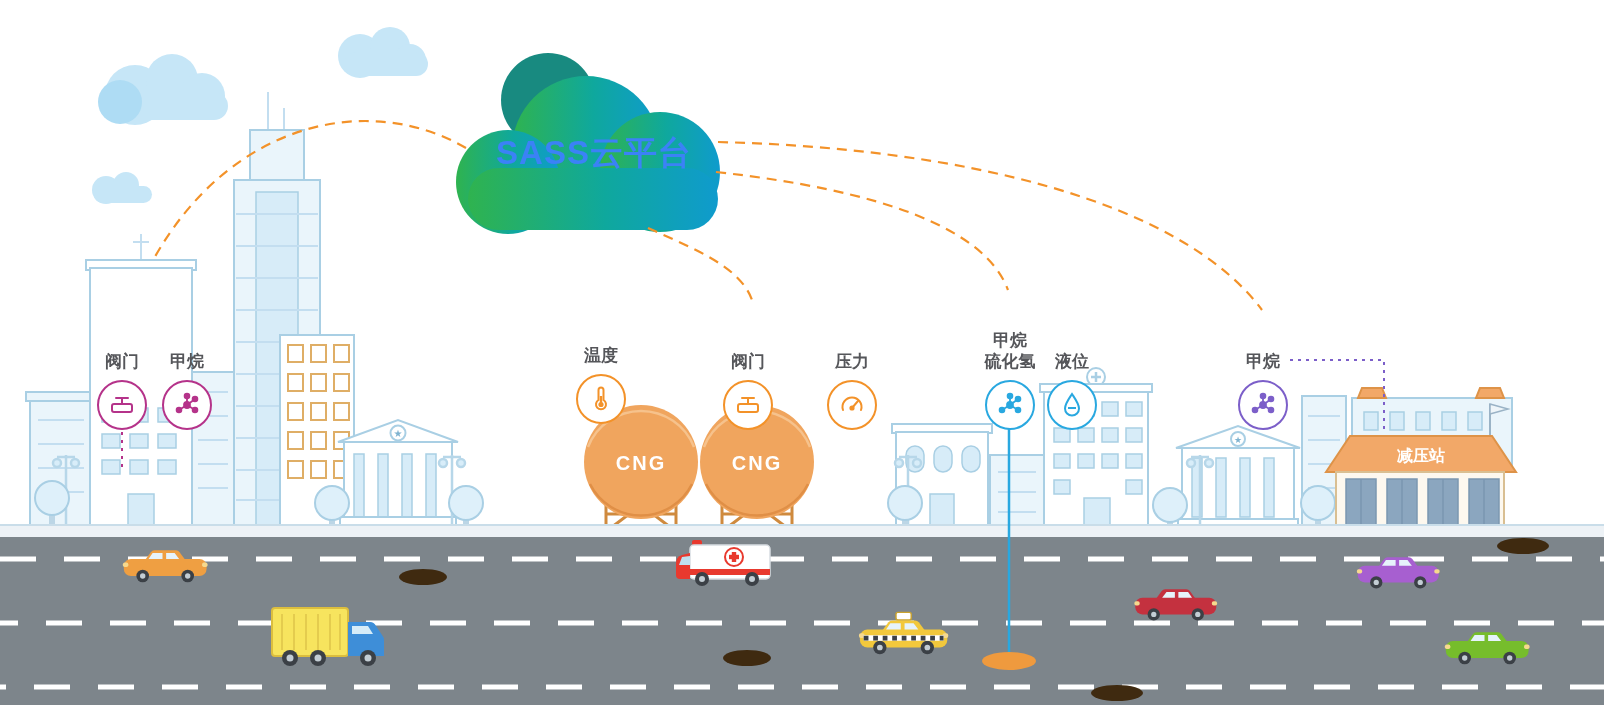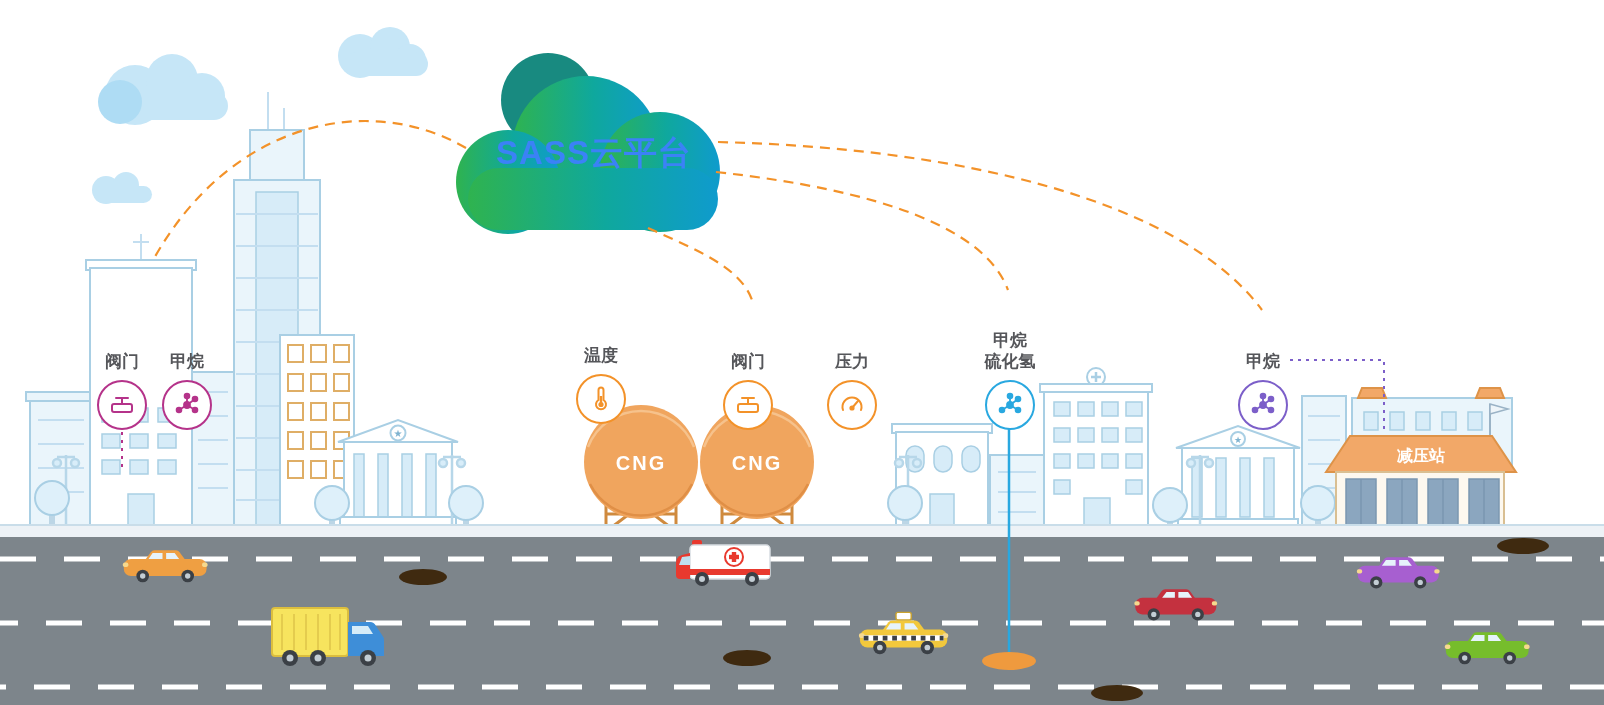--- a/index.html
+++ b/index.html
@@ -396,20 +396,31 @@
             <line x1="15" y1="15" x2="23" y2="9"></line>
         <circle cx="15" cy="15" r="3"></circle>
             <circle cx="15" cy="6" r="2.4"></circle>
             <circle cx="23" cy="20" r="2.4"></circle>
             <circle cx="7" cy="20" r="2.4"></circle>
             <circle cx="23" cy="9" r="2.4"></circle>
       </g>
     </svg>
   </div>
 </div>
+<div class="sensor" style="left:1072px; top:283px; --c:#29a8e0">
+  <div class="sensor-label">液位</div>
+  <div class="sensor-circle">
+    <svg width="30" height="30" viewBox="0 0 30 30">
+      <g fill="none" stroke="#29a8e0" stroke-width="2">
+        <path d="M15,4 C11,10 8,14 8,18.5 a7,7 0 0 0 14,0 C22,14 19,10 15,4 Z"></path>
+        <line x1="11" y1="18" x2="19" y2="18"></line>
+      </g>
+    </svg>
+  </div>
+</div>
 
 <div class="sensor" style="left:1263px; top:283px; --c:#7c5fc9">
   <div class="sensor-label">甲烷</div>
   <div class="sensor-circle">
     <svg width="30" height="30" viewBox="0 0 30 30">
       <g stroke="#7c5fc9" stroke-width="1.8" fill="#7c5fc9">
         <line x1="15" y1="15" x2="15" y2="6"></line>
             <line x1="15" y1="15" x2="23" y2="20"></line>
             <line x1="15" y1="15" x2="7" y2="20"></line>
             <line x1="15" y1="15" x2="23" y2="9"></line>

